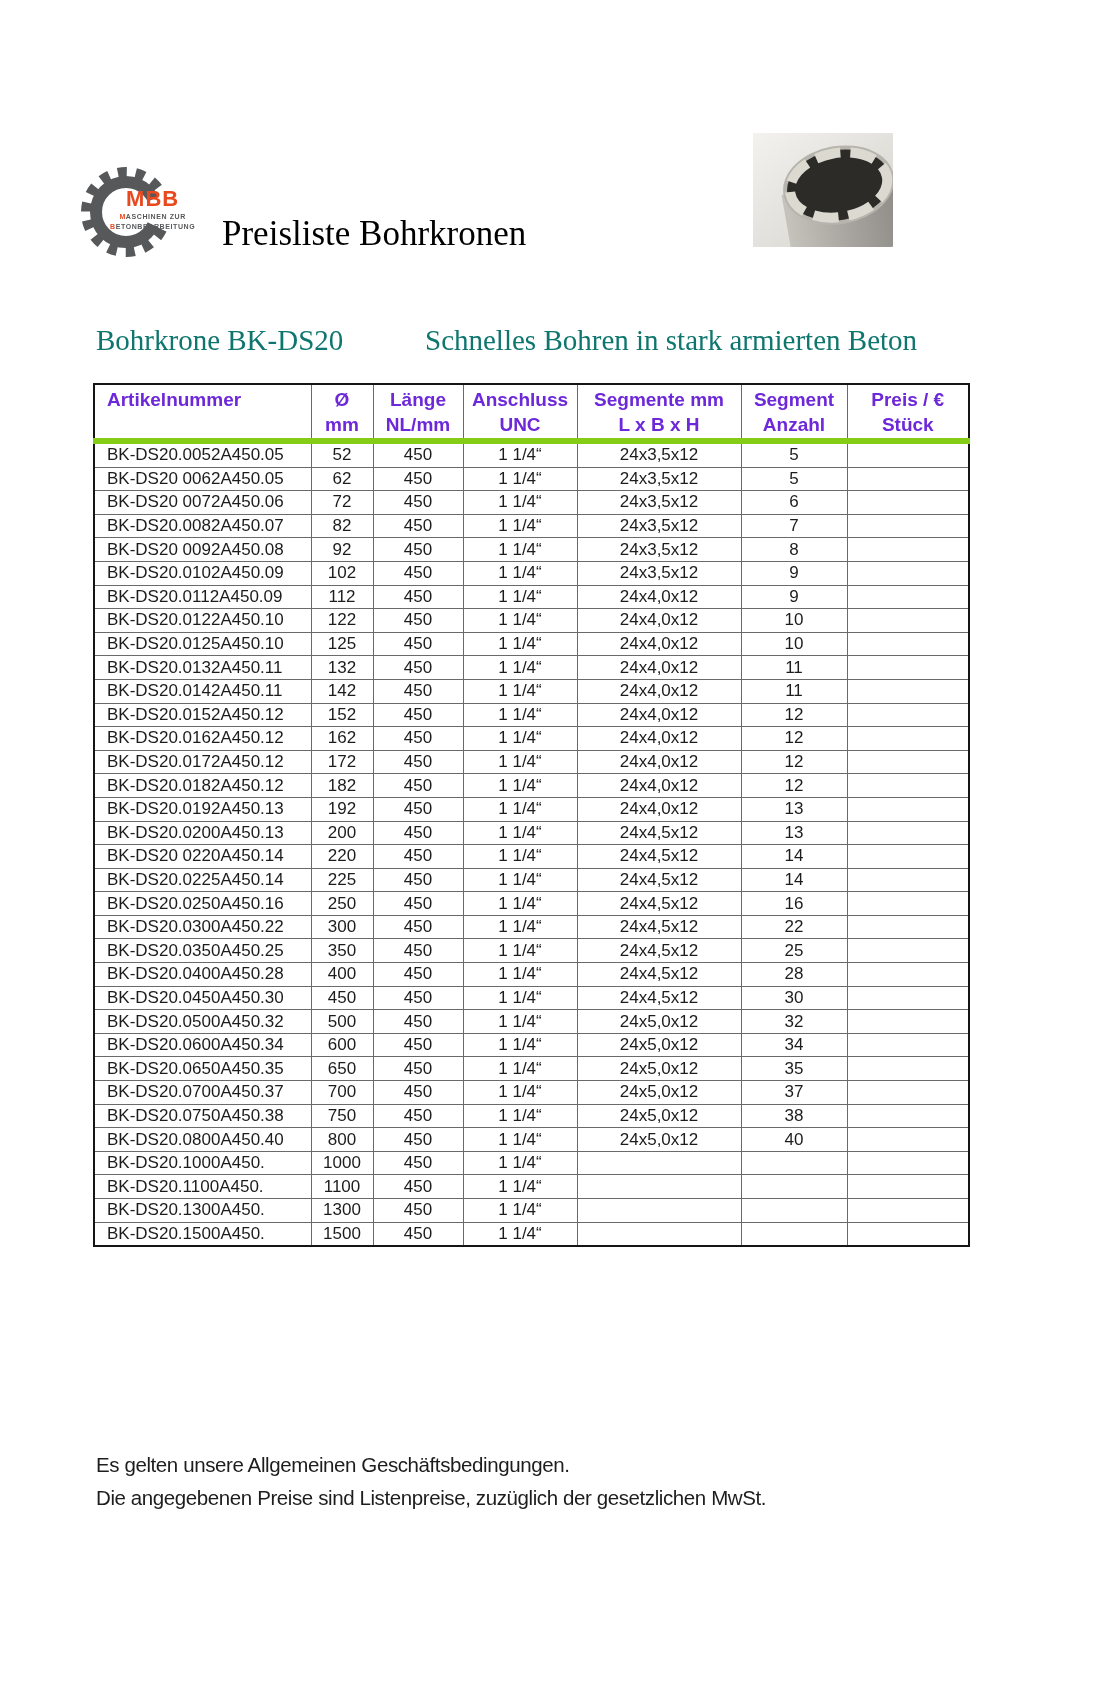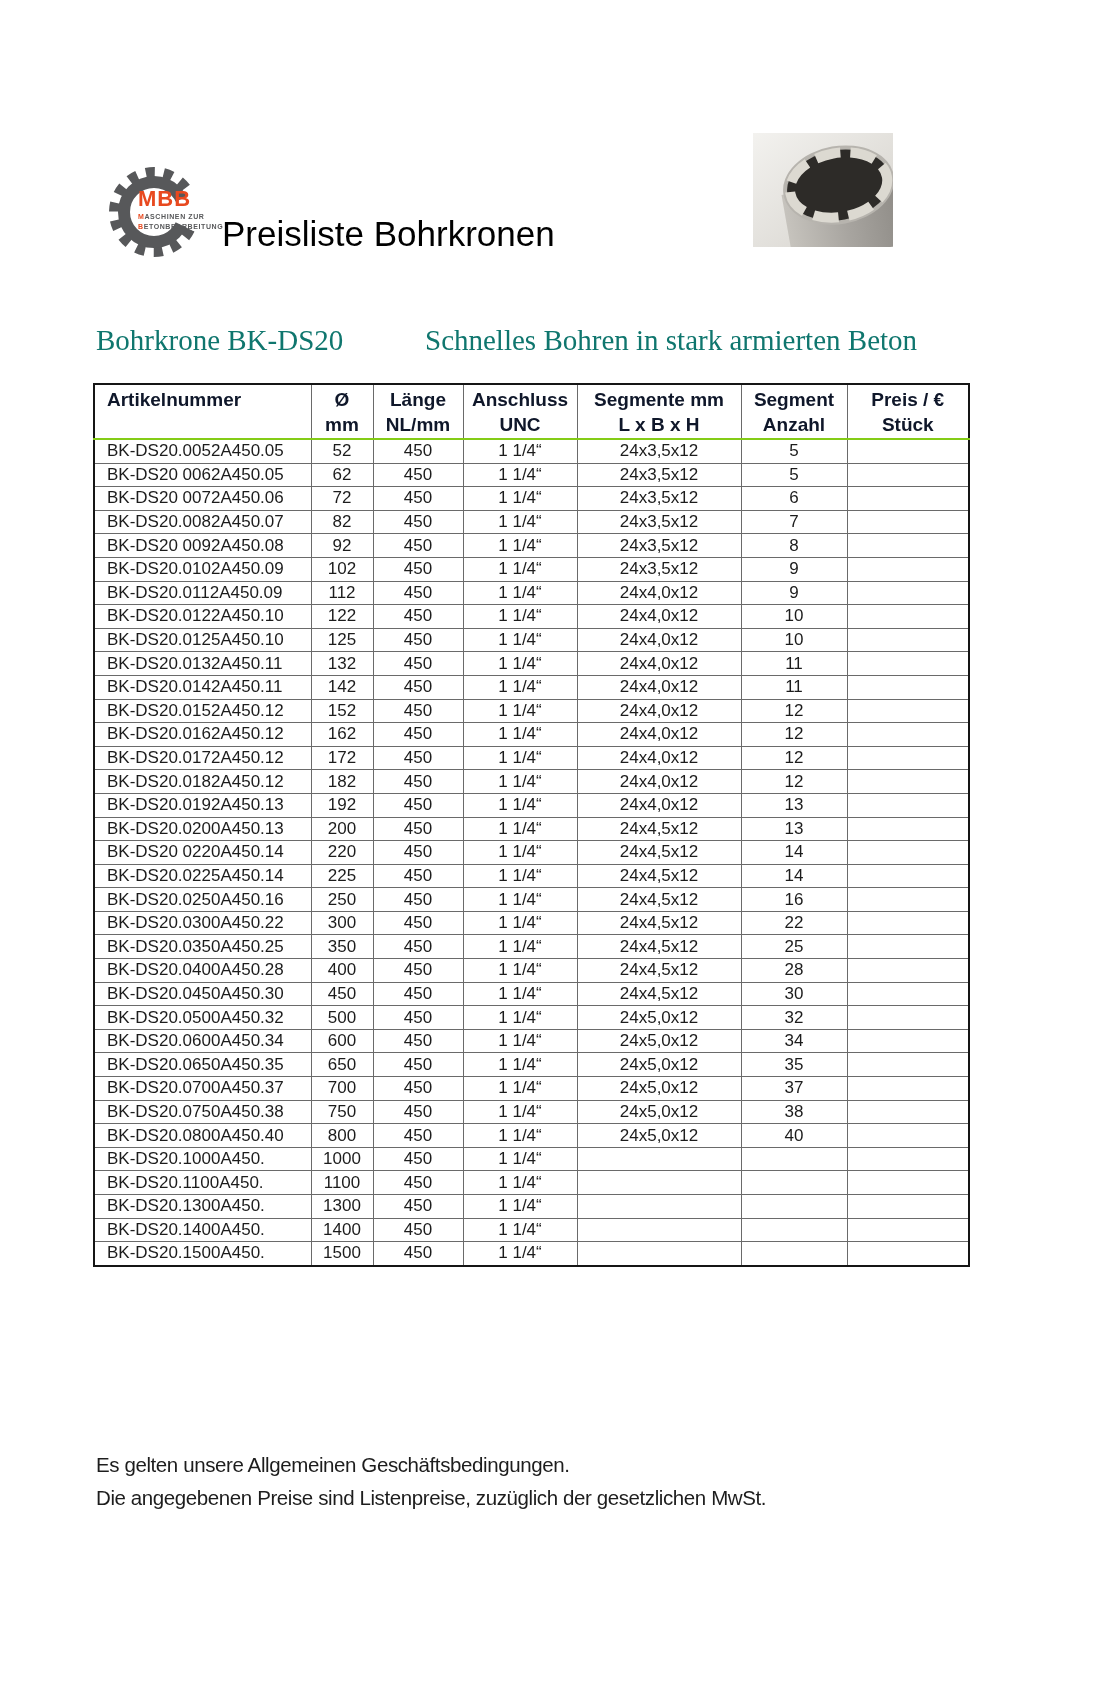--- a/index.html
+++ b/index.html
@@ -2,53 +2,53 @@
 <html><head>
 <meta charset="utf-8">
 <style>
   html,body { margin:0; padding:0; background:#ffffff; }
   .page {
     position:relative; width:1114px; height:1684px; background:#ffffff;
     font-family:"Liberation Sans", sans-serif; color:#1a1a1a; overflow:hidden;
   }
 
   
-  .logo { position:absolute; left:108px; top:166px; width:130px; height:92px; }
+  .logo { position:absolute; left:80px; top:166px; width:130px; height:92px;text-align:center; }
   .logo svg { position:absolute; left:0; top:0; }
   .logo-text { position:absolute; left:30px; top:22px; line-height:1; }
   .logo-abbr { font-size:22px; font-weight:bold; color:#e8491f; letter-spacing:1px; }
   .logo-sub { font-size:7px; font-weight:bold; color:#57585a; letter-spacing:0.6px; margin-top:3px; white-space:nowrap; }
   .logo-sub::first-letter { color:#e8491f; }
 
   
   .page-title {
     position:absolute; left:222px; top:214px;
-    font-family:Liberation Sans, sans-serif; font-size:35px; color:#000;
+    font-family:Liberation Serif, serif; font-size:35px; color:#000;
   }
 
   
   .photo { position:absolute; left:753px; top:133px; width:140px; height:114px; }
 
   
   .section-line { position:absolute; left:0; top:324px; width:1114px; height:36px;
     font-family:"Liberation Serif", serif; font-size:29px; color:#0f766e; }
   .section-title { position:absolute; left:96px; top:0; }
   .section-subtitle { position:absolute; left:425px; top:0; }
 
   
   .table-wrap { position:absolute; left:93px; top:383px; }
   table.price-table { border-collapse:collapse; table-layout:fixed; width:875px;
     border:2px solid #151515; }
   .price-table th, .price-table td {
     border:1px solid #6a6a6a; overflow:hidden; white-space:nowrap;
     text-align:center; vertical-align:middle; padding:0;
   }
   .price-table thead th {
-    height:53px; font-size:19px; font-weight:bold; color:#0f172a;
-    border-bottom:2px solid #84cc16; line-height:25px;margin-left:16px;
+    height:53px; font-size:19px; font-weight:bold; color:#6d28d9;
+    border-bottom:6px solid #84cc16; line-height:25px;margin-left:16px;
   }
   .price-table thead th.col-artikelnummer,
   .price-table td.cell-artikelnummer { text-align:left; padding-left:12px; }
   .price-table td { height:22.6px; font-size:17px; color:#1c1c1c; }
   .hl2 { min-height:25px; }
 
   
   .footer { position:absolute; left:96px; top:1448px; font-size:20.5px;
     color:#1d1d1d; line-height:33px; letter-spacing:-0.4px; }
 </style>
@@ -437,29 +437,20 @@
           <tr>
             <td class="cell-artikelnummer">BK-DS20.1300A450.</td>
             <td class="cell-durchmesser">1300</td>
             <td class="cell-laenge">450</td>
             <td class="cell-anschluss">1 1/4“</td>
             <td class="cell-segmente"></td>
             <td class="cell-segment-anzahl"></td>
             <td class="cell-preis"></td>
           </tr>
           <tr>
-            <td class="cell-artikelnummer">BK-DS20.1400A450.</td>
-            <td class="cell-durchmesser">1400</td>
-            <td class="cell-laenge">450</td>
-            <td class="cell-anschluss">1 1/4“</td>
-            <td class="cell-segmente"></td>
-            <td class="cell-segment-anzahl"></td>
-            <td class="cell-preis"></td>
-          </tr>
-          <tr>
             <td class="cell-artikelnummer">BK-DS20.1500A450.</td>
             <td class="cell-durchmesser">1500</td>
             <td class="cell-laenge">450</td>
             <td class="cell-anschluss">1 1/4“</td>
             <td class="cell-segmente"></td>
             <td class="cell-segment-anzahl"></td>
             <td class="cell-preis"></td>
           </tr>
         </tbody>
     </table>

